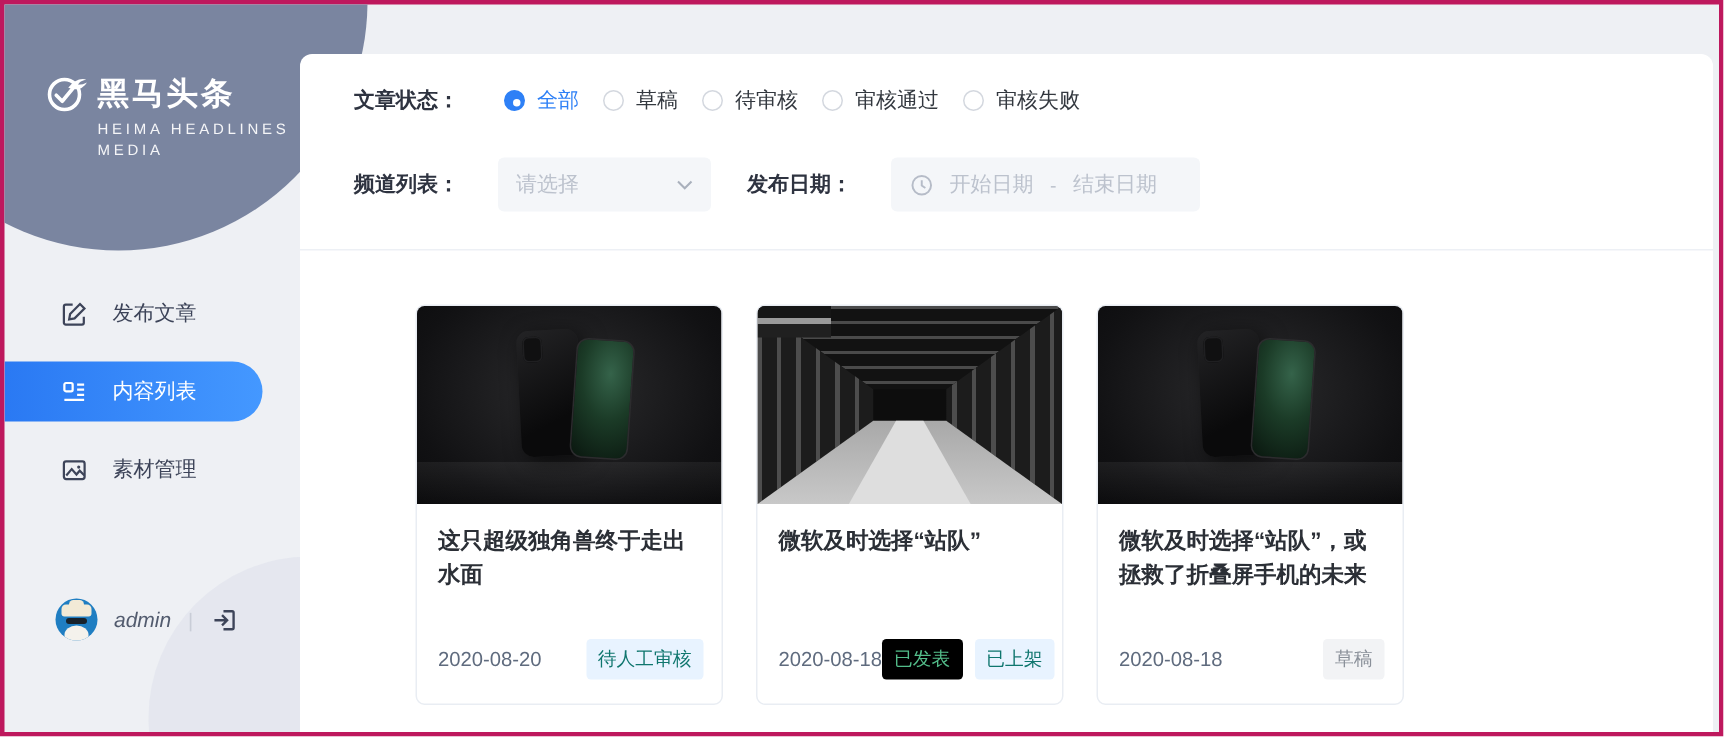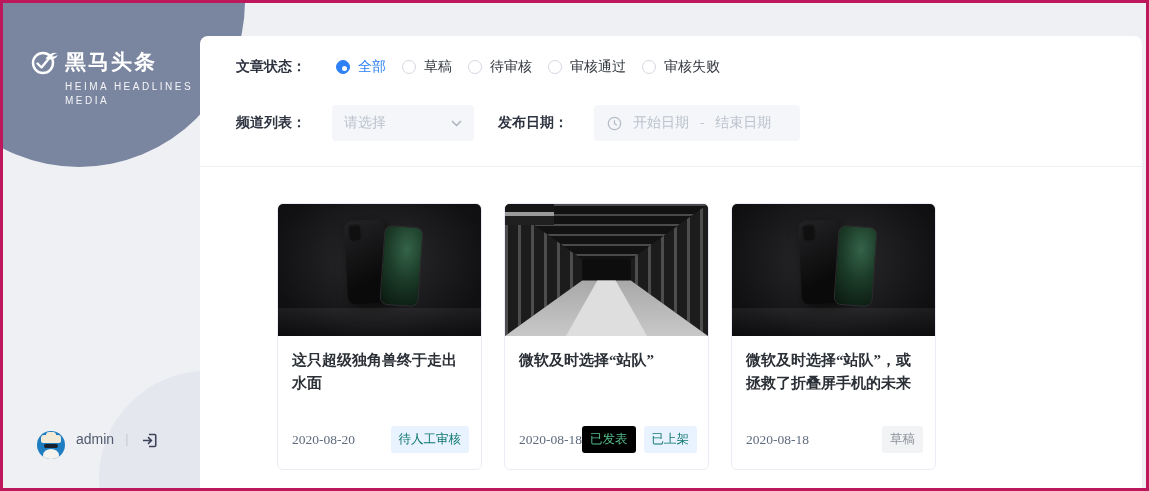--- a/index.html
+++ b/index.html
@@ -34,34 +34,34 @@
     height:40px; margin-bottom:12px; display:flex; align-items:center;
     padding-left:38px; gap:17px; color:#3d4459; font-size:14px; cursor:pointer;
   }
   .nav-item .nico { width:17px; height:17px; display:block; }
   .nav-item.active {
     width:172px; color:#fff;
     background:linear-gradient(90deg,#2a79f3,#4498ff);
     border-radius:0 20px 20px 0;
   }
 
-  .user { position:absolute; left:34px; top:428px; display:flex; align-items:flex-start; z-index:2; }
+  .user { position:absolute; left:34px; top:396px; display:flex; align-items:center; z-index:2;font-style:italic; }
   .avatar { width:28px; height:28px; border-radius:50%; background:#1f7ec2; position:relative; overflow:hidden; flex:none; }
   .avatar .hat { position:absolute; left:4px; top:4px; width:20px; height:8px; background:#f2ead6; border-radius:3px 3px 2px 2px; }
   .avatar .hat:before { content:""; position:absolute; left:5px; top:-3px; width:10px; height:6px; background:#f2ead6; border-radius:3px 3px 0 0; }
   .avatar .glasses { position:absolute; left:7px; top:13px; width:14px; height:4px; background:#17222b; border-radius:2px; }
   .avatar .beard { position:absolute; left:6px; top:18px; width:16px; height:12px; background:#f4f2ec; border-radius:50% 50% 40% 40%; }
   .user-name { margin-left:11px; font-size:14px; color:#525b6e; }
   .user-sep { margin:0 11px; color:#c9cdd7; font-size:13px; }
   .logout { width:19px; height:19px; color:#3d4459; cursor:pointer; }
 
   
   .panel {
     position:absolute; left:197px; top:33px; right:4px; bottom:0;
-    background:#fff; border-radius:8px 8px 0 0; z-index:3;font-family:Liberation Serif, serif;
+    background:#fff; border-radius:8px 8px 0 0; z-index:3;
   }
   .filters { padding:13px 30px 0 36px; }
   .frow { display:flex; align-items:center; height:36px; }
   .flabel { font-size:14px; font-weight:bold; color:#2e3340; margin-right:26px; white-space:nowrap; }
   .radio-group { display:flex; align-items:center; gap:8px; }
   .radio { display:flex; align-items:center; gap:8px; cursor:pointer; font-size:14px; color:#33383f; padding:0 4px; }
   .rdot { width:14px; height:14px; border-radius:50%; border:1px solid #d4d8df; background:#fff; flex:none; position:relative; }
   .radio.selected .rdot { border-color:#2e80f6; background:#2e80f6; }
   .radio.selected .rdot:after { content:""; position:absolute; left:4.5px; top:4.5px; width:5px; height:5px; border-radius:50%; background:#fff; }
   .radio.selected .rlabel { color:#2e80f6; }
@@ -155,20 +155,44 @@
           <path d="M7.5 15.5l4 4 7-8.5" stroke="#fff" stroke-width="2.4" fill="none" stroke-linecap="round" stroke-linejoin="round"></path>
           <path d="M15.5 10.5q5.5-7 12-5.5q-4.5 1-5.5 3.5q3.5 0 6-1.5q-3 5-9 4.5z" fill="#fff"></path>
         </svg>
       </span>
       <span class="logo-title">黑马头条</span>
     </div>
     <div class="logo-sub">HEIMA HEADLINES</div>
     <div class="logo-sub2">MEDIA</div>
   </div>
 
+  <div class="nav">
+    <div class="nav-item">
+      <svg class="nico" viewBox="0 0 16 16" fill="none" stroke="currentColor" stroke-width="1.4">
+        <path d="M14 9.5v3.8a1.2 1.2 0 0 1-1.2 1.2H2.7a1.2 1.2 0 0 1-1.2-1.2V3.2A1.2 1.2 0 0 1 2.7 2H7"></path>
+        <path d="M11.6 1.6l2.8 2.8L8.2 10.6l-3.4.6.6-3.4z"></path>
+      </svg>
+      <span>发布文章</span>
+    </div>
+    <div class="nav-item active">
+      <svg class="nico" viewBox="0 0 16 16" fill="none" stroke="currentColor" stroke-width="1.4">
+        <rect x="1.8" y="2.2" width="5.2" height="5.2" rx="1"></rect>
+        <path d="M9.8 3.2h4.4M9.8 6.4h4.4M9.8 9.6h4.4M1.8 12.8h12.4"></path>
+      </svg>
+      <span>内容列表</span>
+    </div>
+    <div class="nav-item">
+      <svg class="nico" viewBox="0 0 16 16" fill="none" stroke="currentColor" stroke-width="1.4">
+        <rect x="1.5" y="2.5" width="13" height="11" rx="1.4"></rect>
+        <path d="M3 11.3l3.4-4 3 3.4 2-2.4 3 3"></path>
+        <circle cx="10.8" cy="6" r="1" fill="currentColor" stroke="none"></circle>
+      </svg>
+      <span>素材管理</span>
+    </div>
+  </div>
 
   <div class="user">
     <span class="avatar">
       <span class="hat"></span>
         <span class="glasses"></span>
         <span class="beard"></span>
     </span>
     <span class="user-name">admin</span>
     <span class="user-sep">|</span>
     <svg class="logout" viewBox="0 0 18 18" fill="none" stroke="currentColor" stroke-width="1.5">

